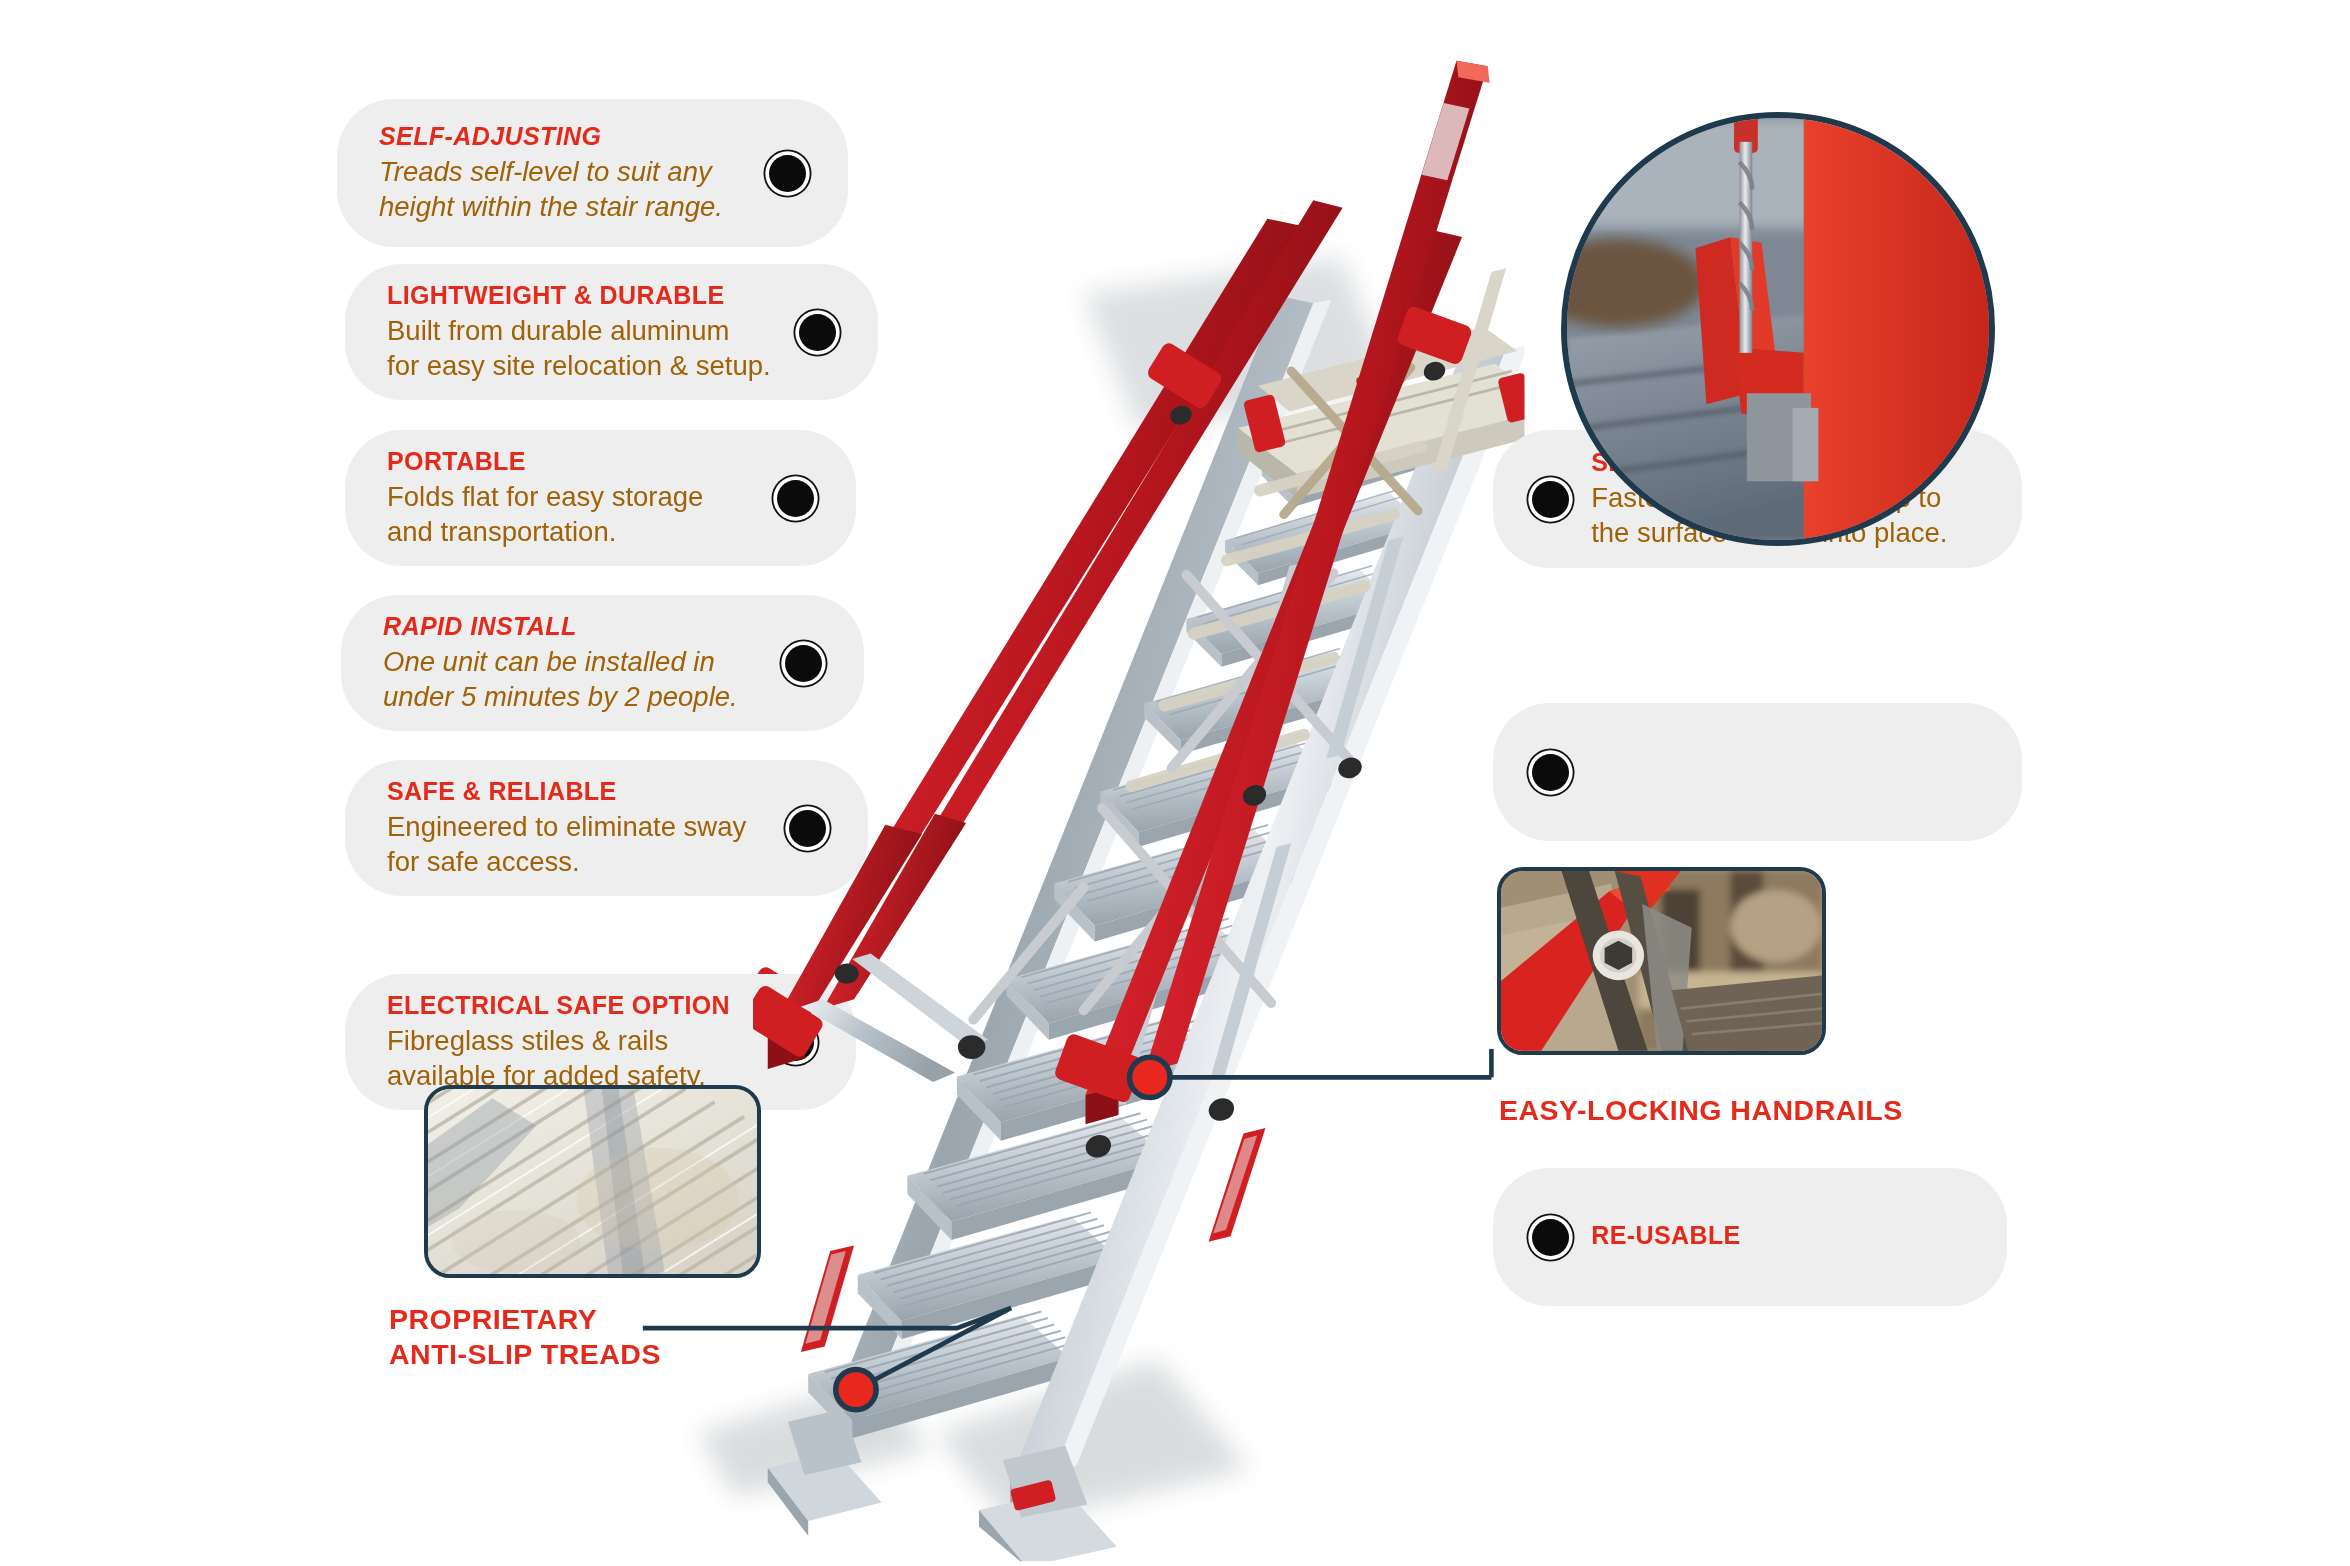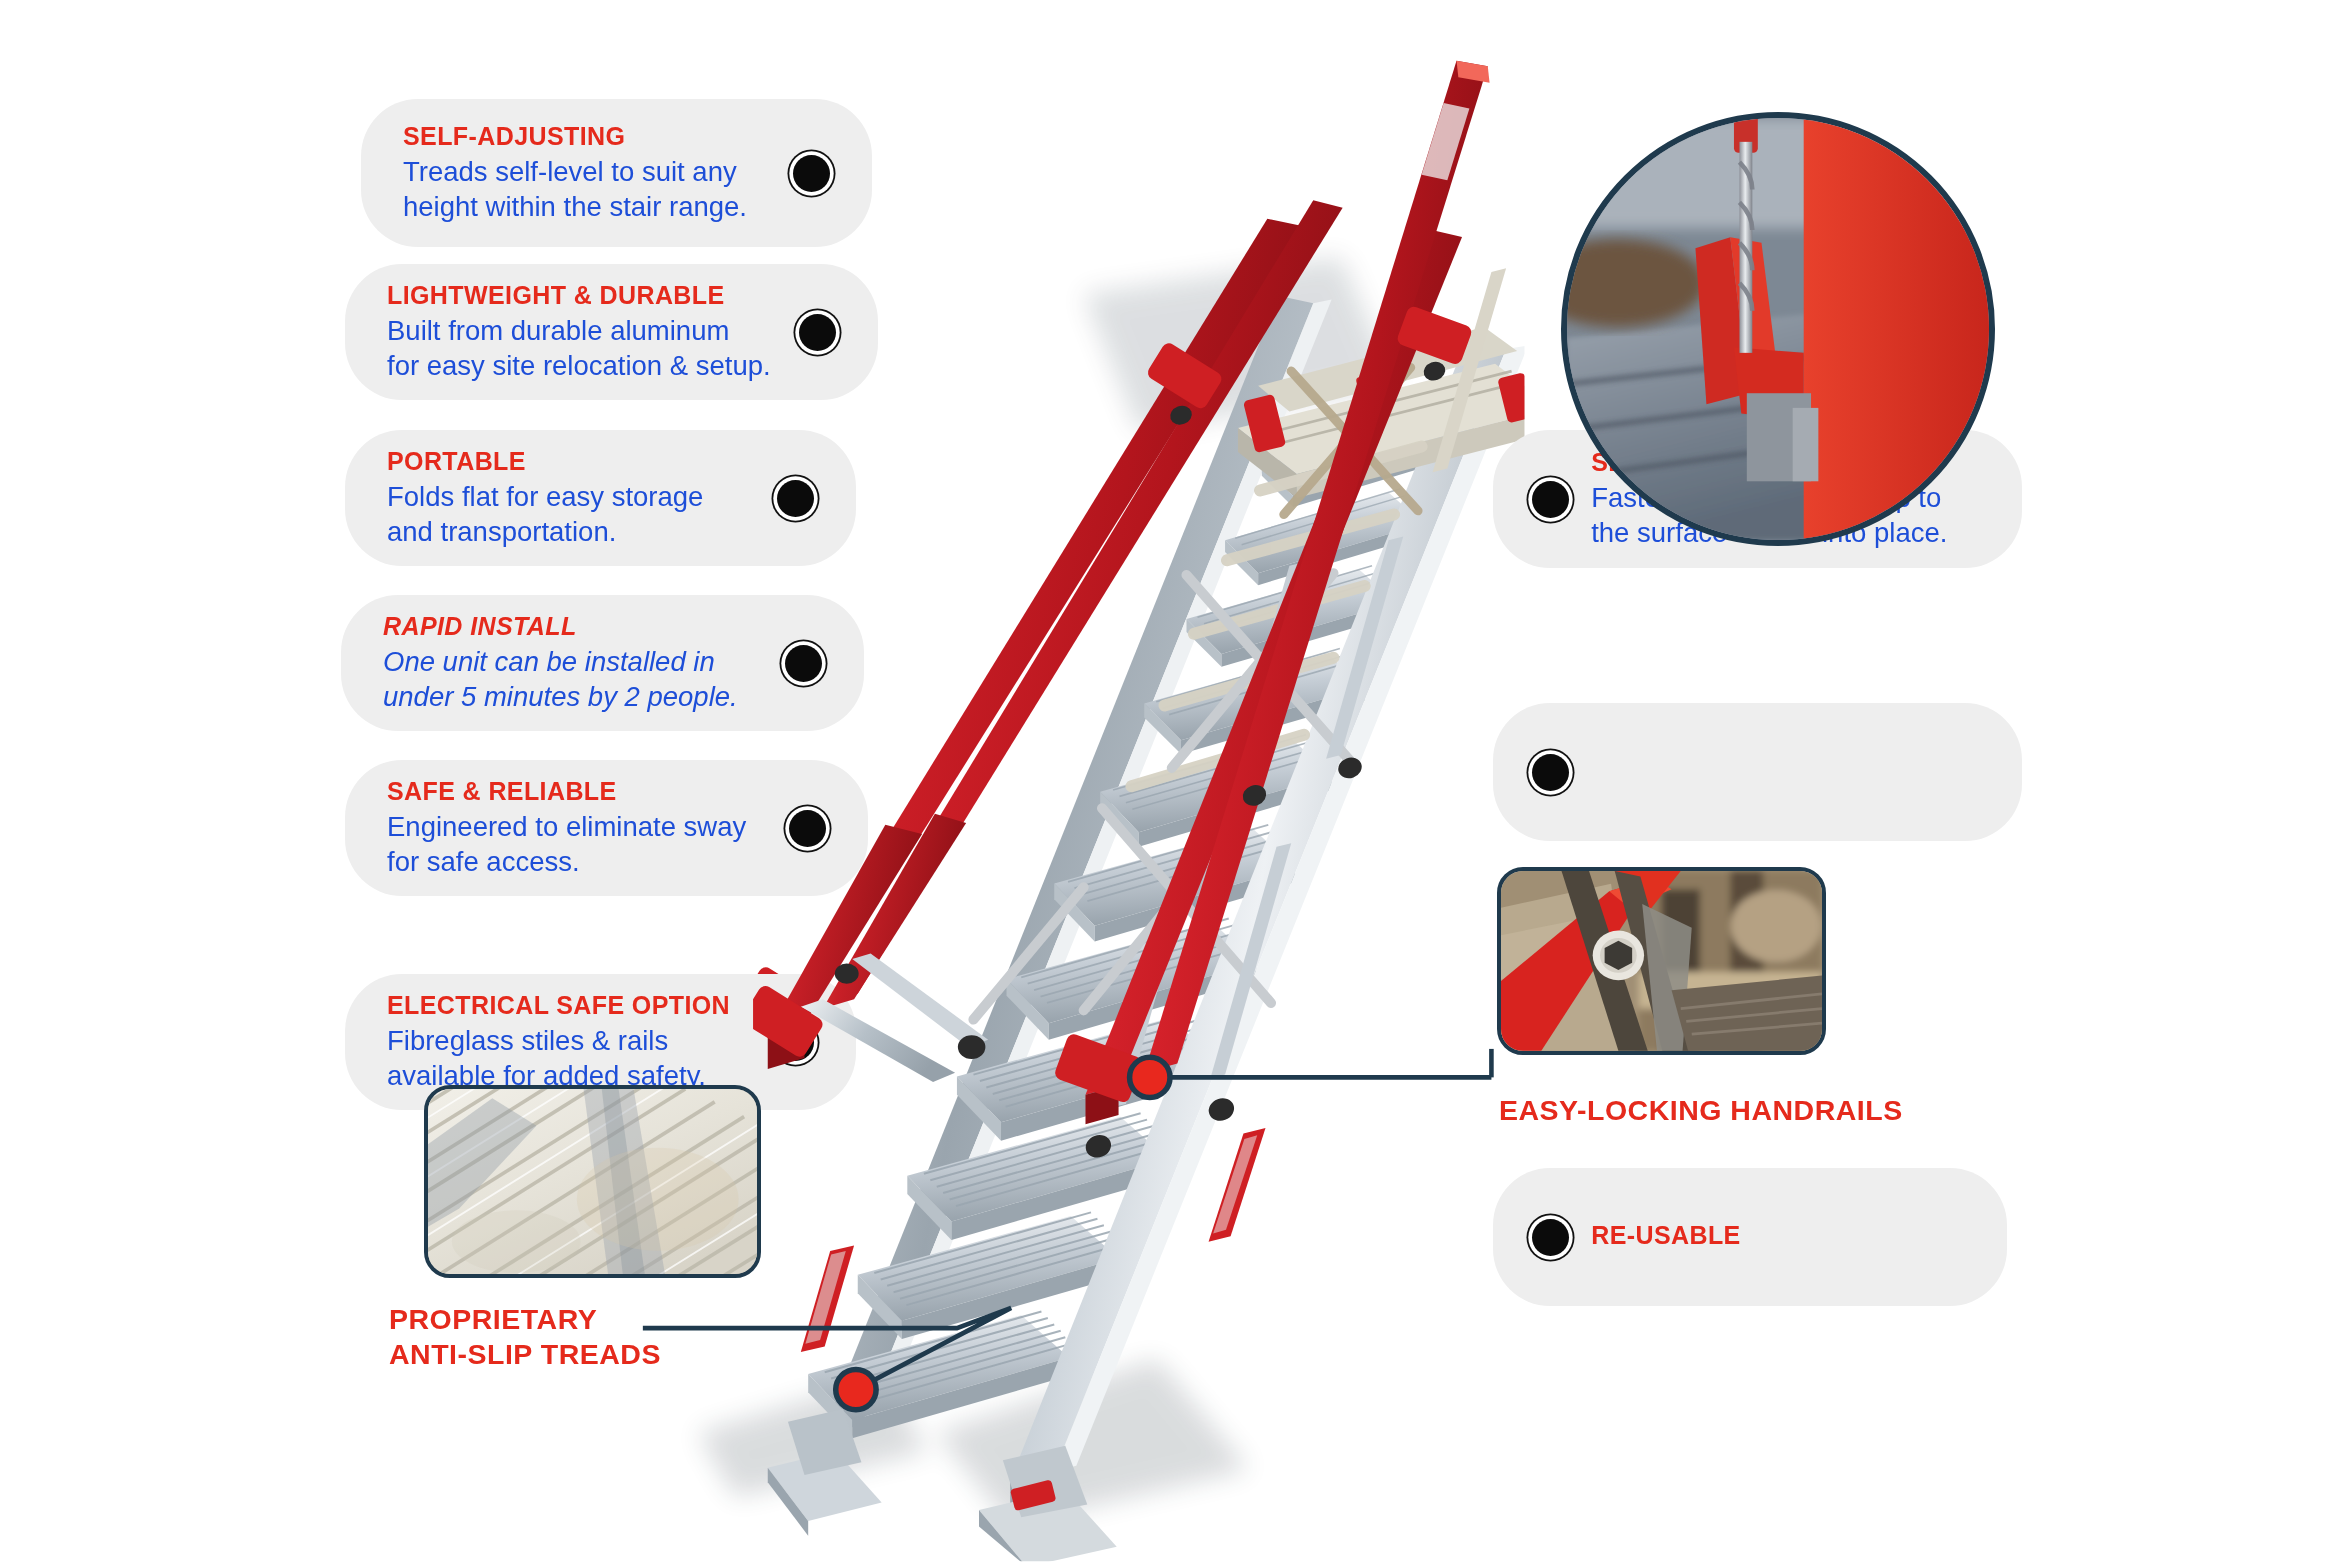--- a/index.html
+++ b/index.html
@@ -29,21 +29,21 @@
   .card .head{
     color:#e52a1c;
     font-weight:bold;
     font-size:25px;
     letter-spacing:0.4px;
     line-height:1.16;
     margin-bottom:2.8px;
     white-space:nowrap;
   }
   .card .body{
-    color:#1d4ed8;
+    color:#a16207;
     font-size:27.5px;
     line-height:1.28;
     white-space:pre-line;
   }
   
   .bullet{
     flex:0 0 auto;
     width:37px;height:37px;
     border-radius:50%;
     background:#0b0b0b;
@@ -341,21 +341,21 @@
       <g>
         <rect x="828" y="1052" width="52" height="86" rx="8" fill="#cf1f23" transform="rotate(-58 854 1095)"></rect>
         <rect x="1170" y="1120" width="52" height="86" rx="8" fill="#cf1f23" transform="rotate(-70 1196 1163)"></rect>
         <rect x="1268" y="372" width="44" height="74" rx="8" fill="#cf1f23" transform="rotate(-58 1290 409)"></rect>
         <rect x="1540" y="328" width="44" height="74" rx="8" fill="#cf1f23" transform="rotate(-70 1562 365)"></rect>
       </g>
 
     </g>
   </svg>
 
-  <div class="card left" style="left:361px;top:99px;width:511px;height:148px;">
+  <div class="card left" style="left:337px;top:99px;width:511px;height:148px;font-style:italic;">
     <div class="txt">
       <div class="head">SELF-ADJUSTING</div>
       <div class="body">Treads self-level to suit any
 height within the stair range.</div>
     </div>
     <div class="bullet"></div>
   </div>
 
   <div class="card left" style="left:345px;top:430px;width:511px;height:136px;">
     <div class="txt">

